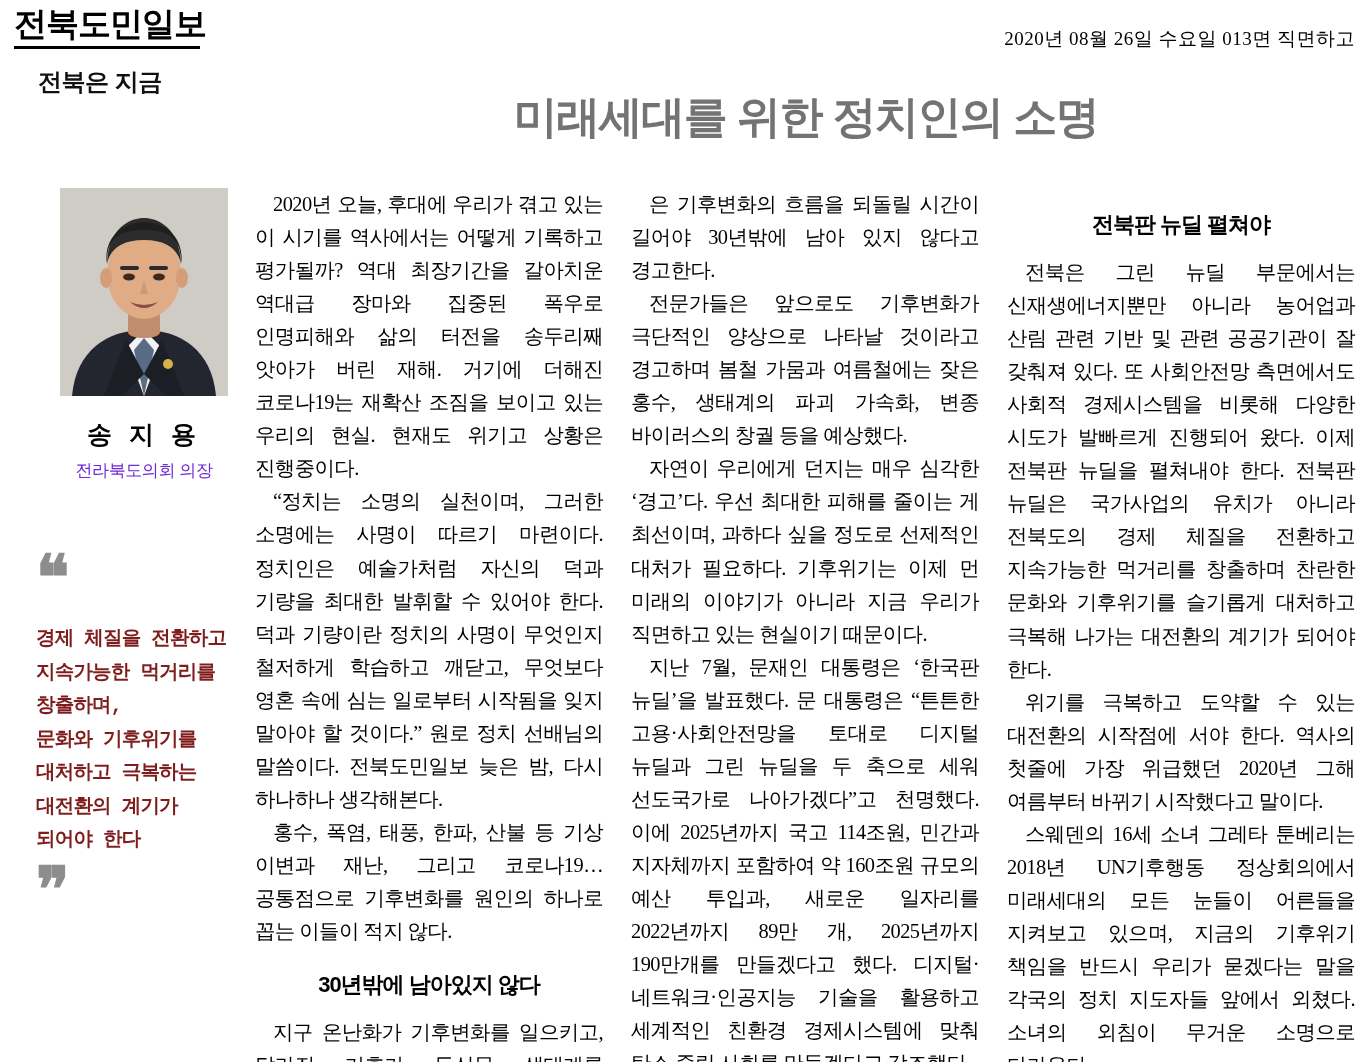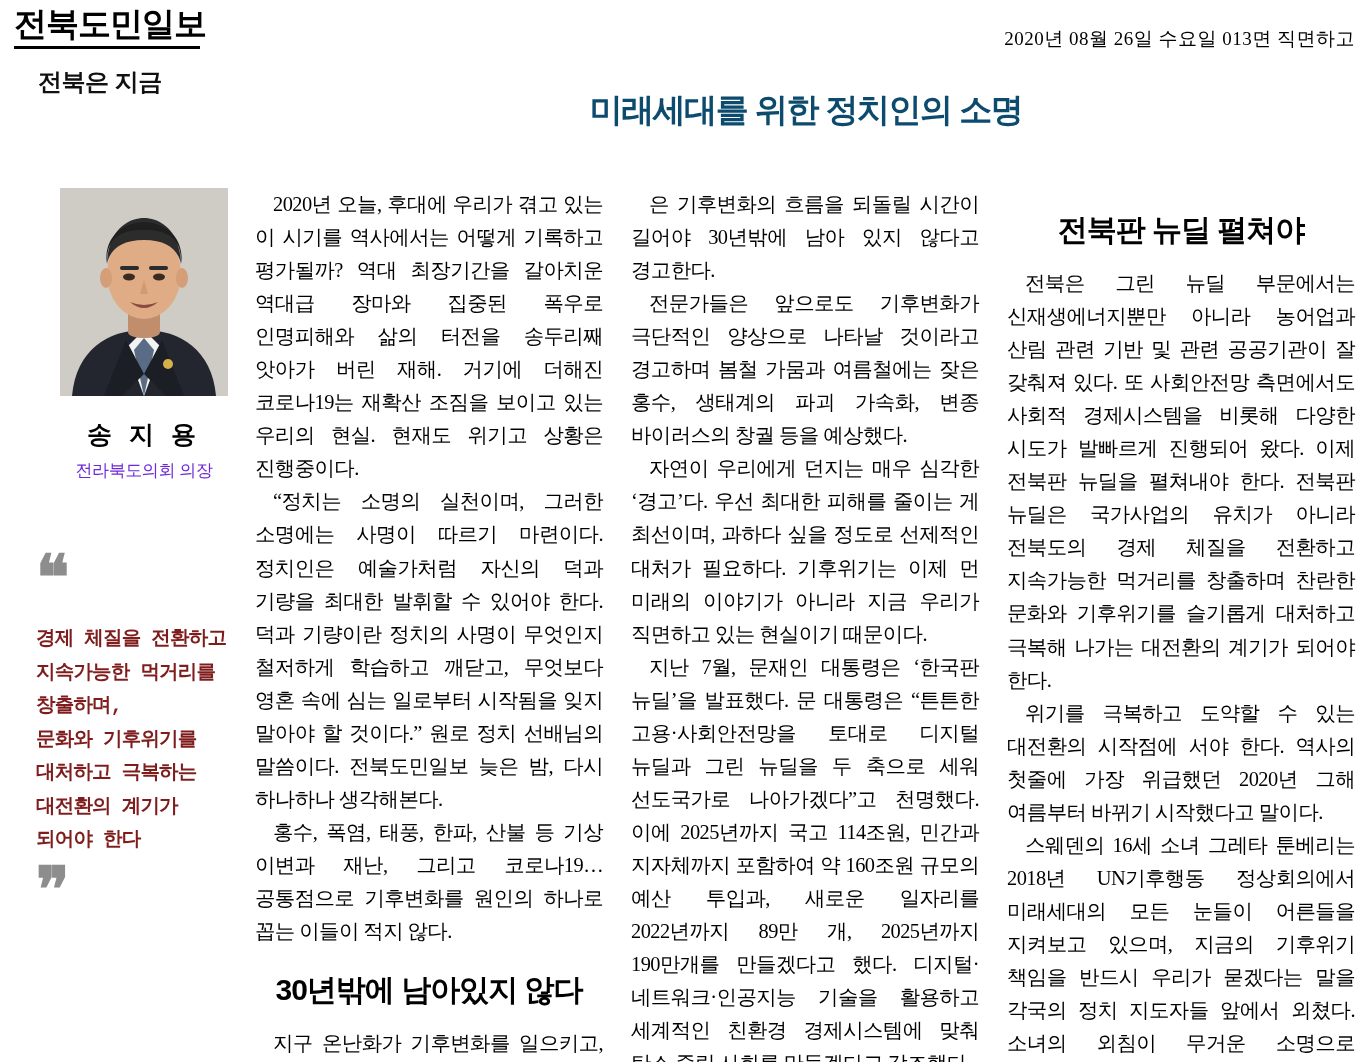--- a/index.html
+++ b/index.html
@@ -70,23 +70,23 @@
 
   
   .headline {
     position: absolute;
     left: 255px;
     right: 14px;
     top: 88px;
     text-align: center;
     font-family: "Liberation Sans", "DejaVu Sans", sans-serif;
     font-weight: bold;
-    font-size: 33px;
+    font-size: 44px;
     letter-spacing: -1.5px;
-    color: #0c4a6e;
+    color: #737373;
   }
 
   
   .left-rail {
     position: absolute;
     left: 30px;
     top: 188px;
     width: 228px;
   }
   .portrait {
@@ -164,21 +164,21 @@
     text-align: justify;
     color: #000;
     word-break: keep-all;
   }
   .col p + p { margin-top: 0; }
   .subhead {
     margin: 22px 0 16px 0;
     text-align: center;
     font-family: "Liberation Sans", "DejaVu Sans", sans-serif;
     font-weight: bold;
-    font-size: 30px;
+    font-size: 22px;
     letter-spacing: -1px;
     color: #000;
   }
 </style>
 </head>
 <body>
 
 <div class="page">
 
   <div class="masthead">

